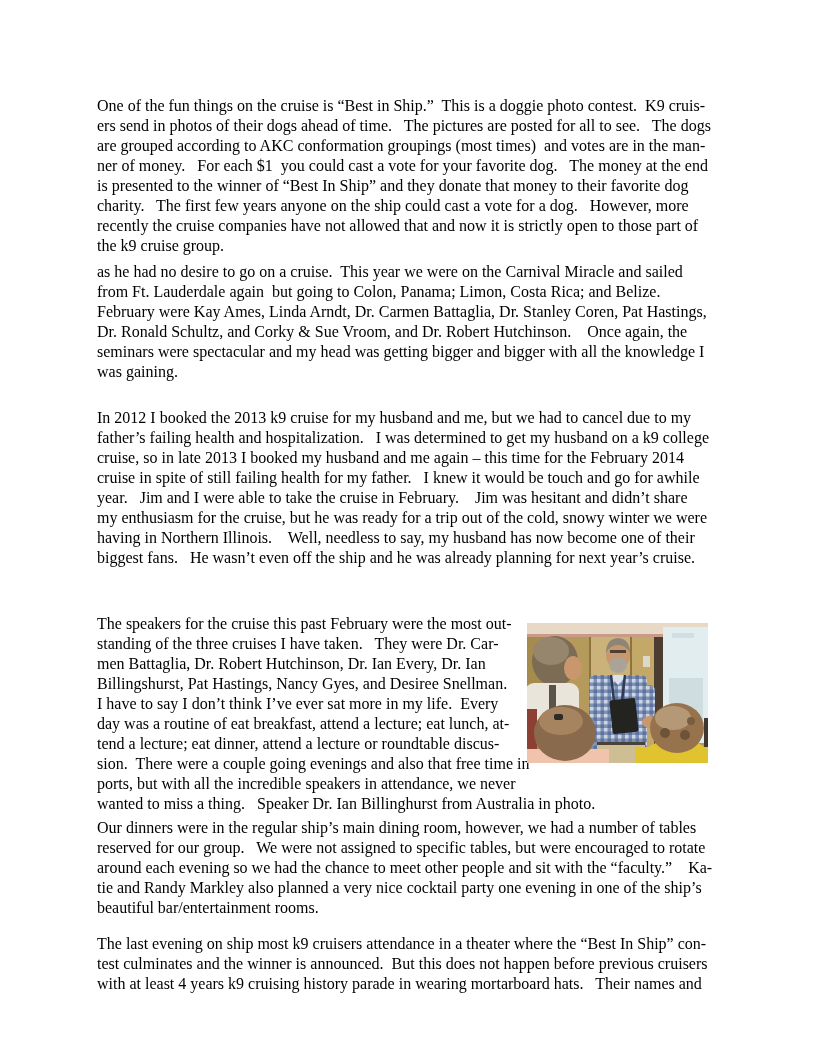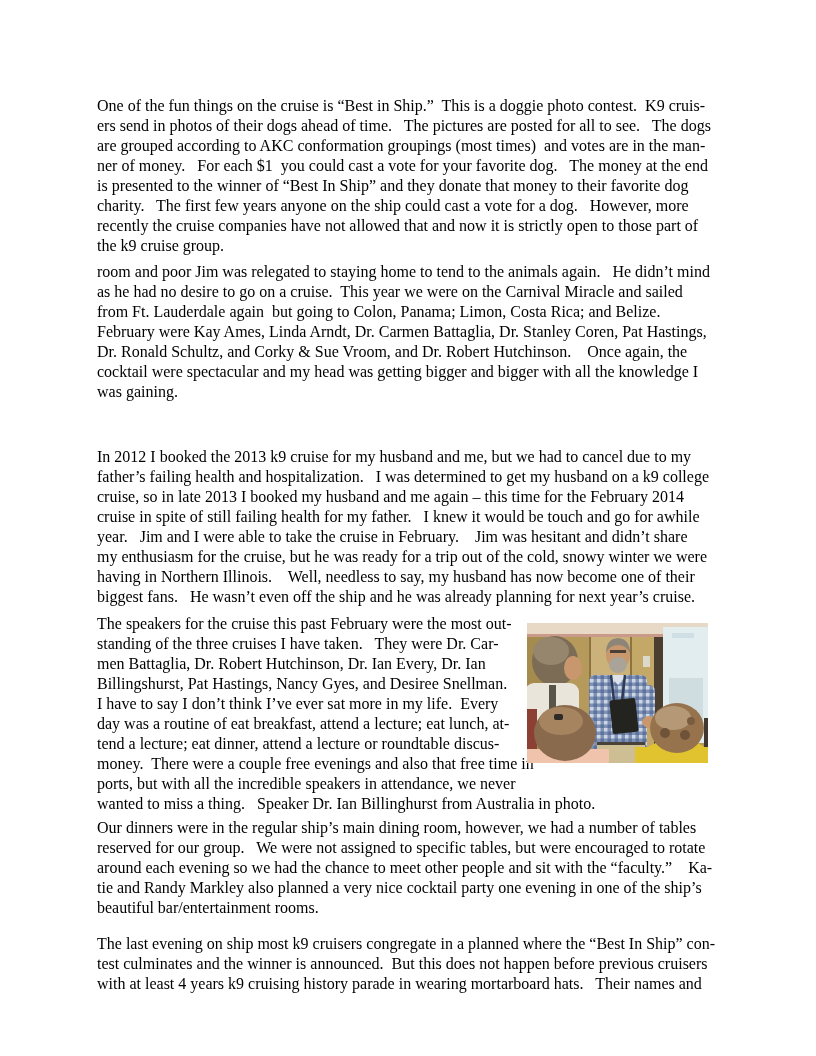--- a/index.html
+++ b/index.html
@@ -45,59 +45,58 @@
       <div class="line">One of the fun things on the cruise is “Best in Ship.”  This is a doggie photo contest.  K9 cruis-</div>
       <div class="line">ers send in photos of their dogs ahead of time.   The pictures are posted for all to see.   The dogs</div>
       <div class="line">are grouped according to AKC conformation groupings (most times)  and votes are in the man-</div>
       <div class="line">ner of money.   For each $1  you could cast a vote for your favorite dog.   The money at the end</div>
       <div class="line">is presented to the winner of “Best In Ship” and they donate that money to their favorite dog</div>
       <div class="line">charity.   The first few years anyone on the ship could cast a vote for a dog.   However, more</div>
       <div class="line">recently the cruise companies have not allowed that and now it is strictly open to those part of</div>
       <div class="line">the k9 cruise group.</div>
     </div>
   <div class="para" style="top:262px">
-      <div class="line">room and poor Jim was relegated to staying home to tend to the animals again.   He didn’t mind</div>
       <div class="line">as he had no desire to go on a cruise.  This year we were on the Carnival Miracle and sailed</div>
       <div class="line">from Ft. Lauderdale again  but going to Colon, Panama; Limon, Costa Rica; and Belize.</div>
       <div class="line">February were Kay Ames, Linda Arndt, Dr. Carmen Battaglia, Dr. Stanley Coren, Pat Hastings,</div>
       <div class="line">Dr. Ronald Schultz, and Corky &amp; Sue Vroom, and Dr. Robert Hutchinson.    Once again, the</div>
-      <div class="line">cocktail were spectacular and my head was getting bigger and bigger with all the knowledge I</div>
+      <div class="line">seminars were spectacular and my head was getting bigger and bigger with all the knowledge I</div>
       <div class="line">was gaining.</div>
     </div>
-  <div class="para" style="top:447px">
+  <div class="para" style="top:408px">
       <div class="line">In 2012 I booked the 2013 k9 cruise for my husband and me, but we had to cancel due to my</div>
       <div class="line">father’s failing health and hospitalization.   I was determined to get my husband on a k9 college</div>
       <div class="line">cruise, so in late 2013 I booked my husband and me again – this time for the February 2014</div>
       <div class="line">cruise in spite of still failing health for my father.   I knew it would be touch and go for awhile</div>
       <div class="line">year.   Jim and I were able to take the cruise in February.    Jim was hesitant and didn’t share</div>
       <div class="line">my enthusiasm for the cruise, but he was ready for a trip out of the cold, snowy winter we were</div>
       <div class="line">having in Northern Illinois.    Well, needless to say, my husband has now become one of their</div>
       <div class="line">biggest fans.   He wasn’t even off the ship and he was already planning for next year’s cruise.</div>
     </div>
   <div class="para" style="top:614px">
       <div class="line">The speakers for the cruise this past February were the most out-</div>
       <div class="line">standing of the three cruises I have taken.   They were Dr. Car-</div>
       <div class="line">men Battaglia, Dr. Robert Hutchinson, Dr. Ian Every, Dr. Ian</div>
       <div class="line">Billingshurst, Pat Hastings, Nancy Gyes, and Desiree Snellman.</div>
       <div class="line">I have to say I don’t think I’ve ever sat more in my life.  Every</div>
       <div class="line">day was a routine of eat breakfast, attend a lecture; eat lunch, at-</div>
       <div class="line">tend a lecture; eat dinner, attend a lecture or roundtable discus-</div>
-      <div class="line">money.  There were a couple free evenings and also that free time in</div>
+      <div class="line">sion.  There were a couple going evenings and also that free time in</div>
       <div class="line">ports, but with all the incredible speakers in attendance, we never</div>
       <div class="line">wanted to miss a thing.   Speaker Dr. Ian Billinghurst from Australia in photo.</div>
     </div>
   <div class="para" style="top:818px">
       <div class="line">Our dinners were in the regular ship’s main dining room, however, we had a number of tables</div>
       <div class="line">reserved for our group.   We were not assigned to specific tables, but were encouraged to rotate</div>
       <div class="line">around each evening so we had the chance to meet other people and sit with the “faculty.”    Ka-</div>
       <div class="line">tie and Randy Markley also planned a very nice cocktail party one evening in one of the ship’s</div>
       <div class="line">beautiful bar/entertainment rooms.</div>
     </div>
   <div class="para" style="top:934px">
-      <div class="line">The last evening on ship most k9 cruisers congregate in a planned where the “Best In Ship” con-</div>
+      <div class="line">The last evening on ship most k9 cruisers attendance in a theater where the “Best In Ship” con-</div>
       <div class="line">test culminates and the winner is announced.  But this does not happen before previous cruisers</div>
       <div class="line">with at least 4 years k9 cruising history parade in wearing mortarboard hats.   Their names and</div>
     </div>
 
   <div class="photo">
     <svg width="181" height="140" viewBox="0 0 181 140" xmlns="http://www.w3.org/2000/svg">
       <defs>
         <pattern id="gingham" width="7" height="7" patternUnits="userSpaceOnUse">
           <rect width="7" height="7" fill="#7f92b5"></rect>
           <rect width="3.5" height="3.5" fill="#ccd5e3"></rect>

